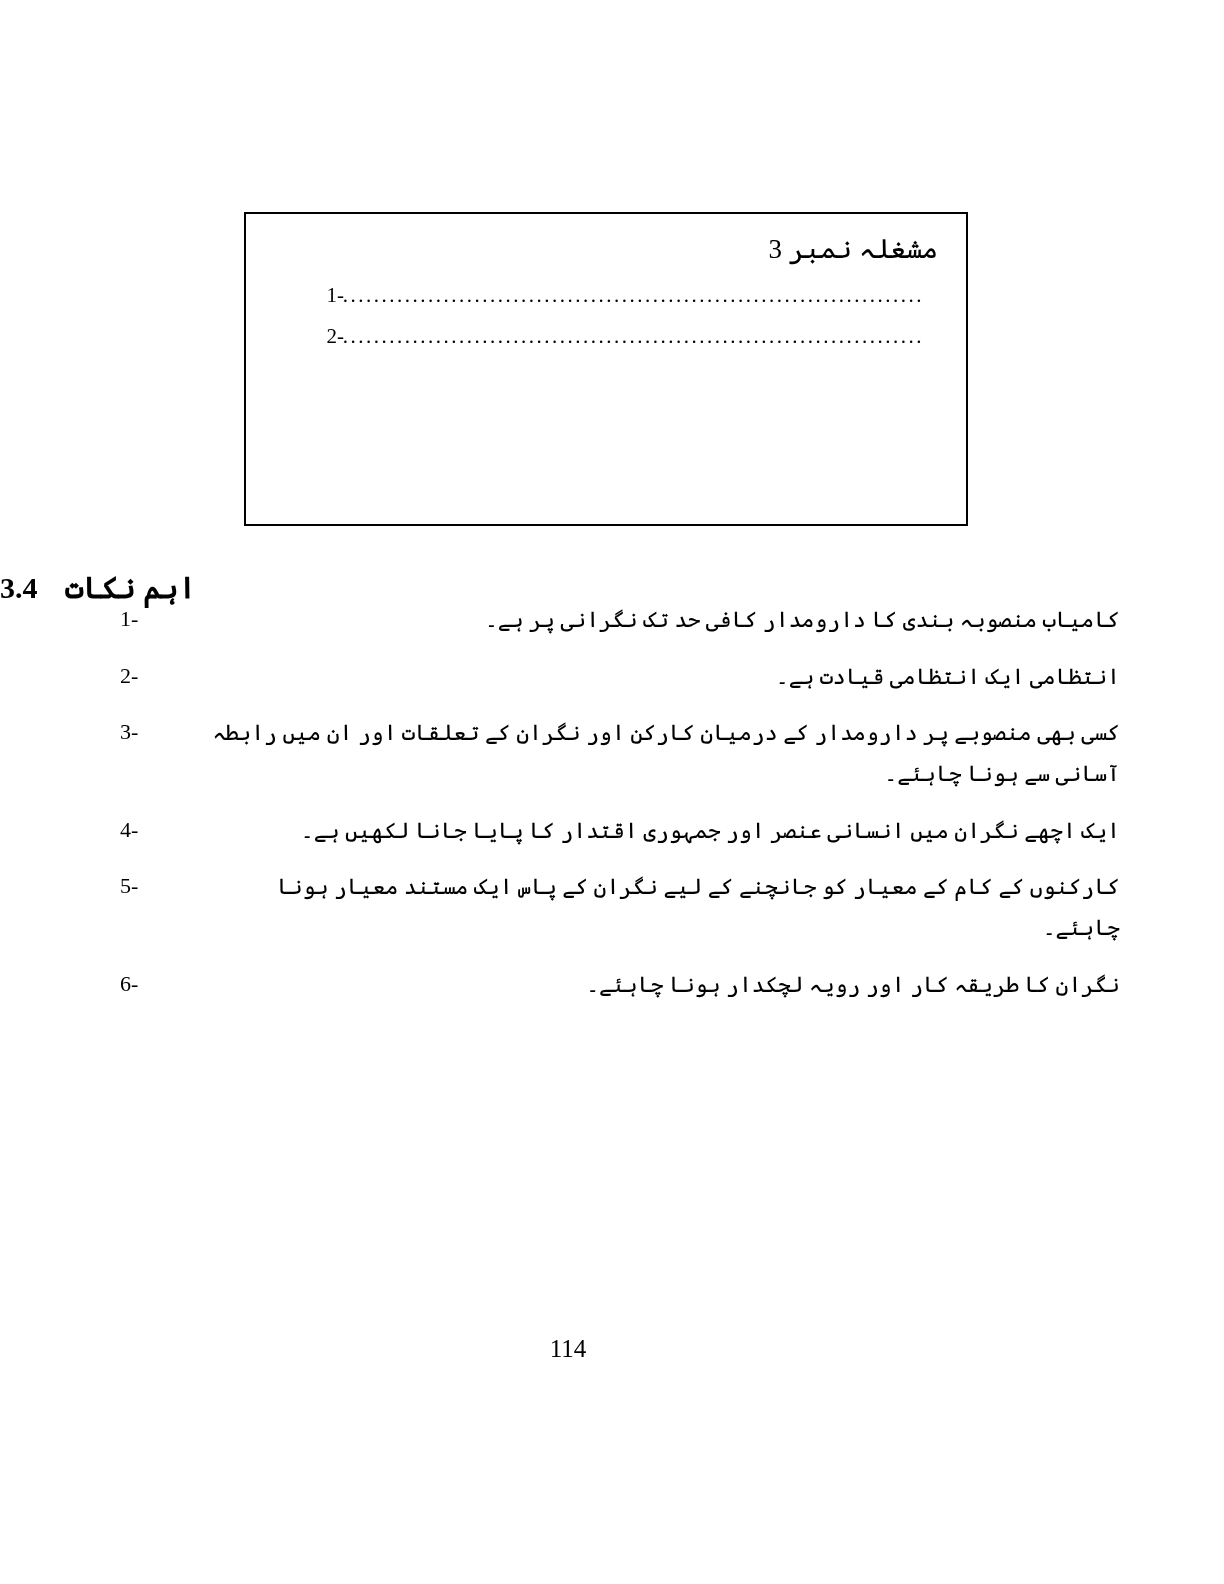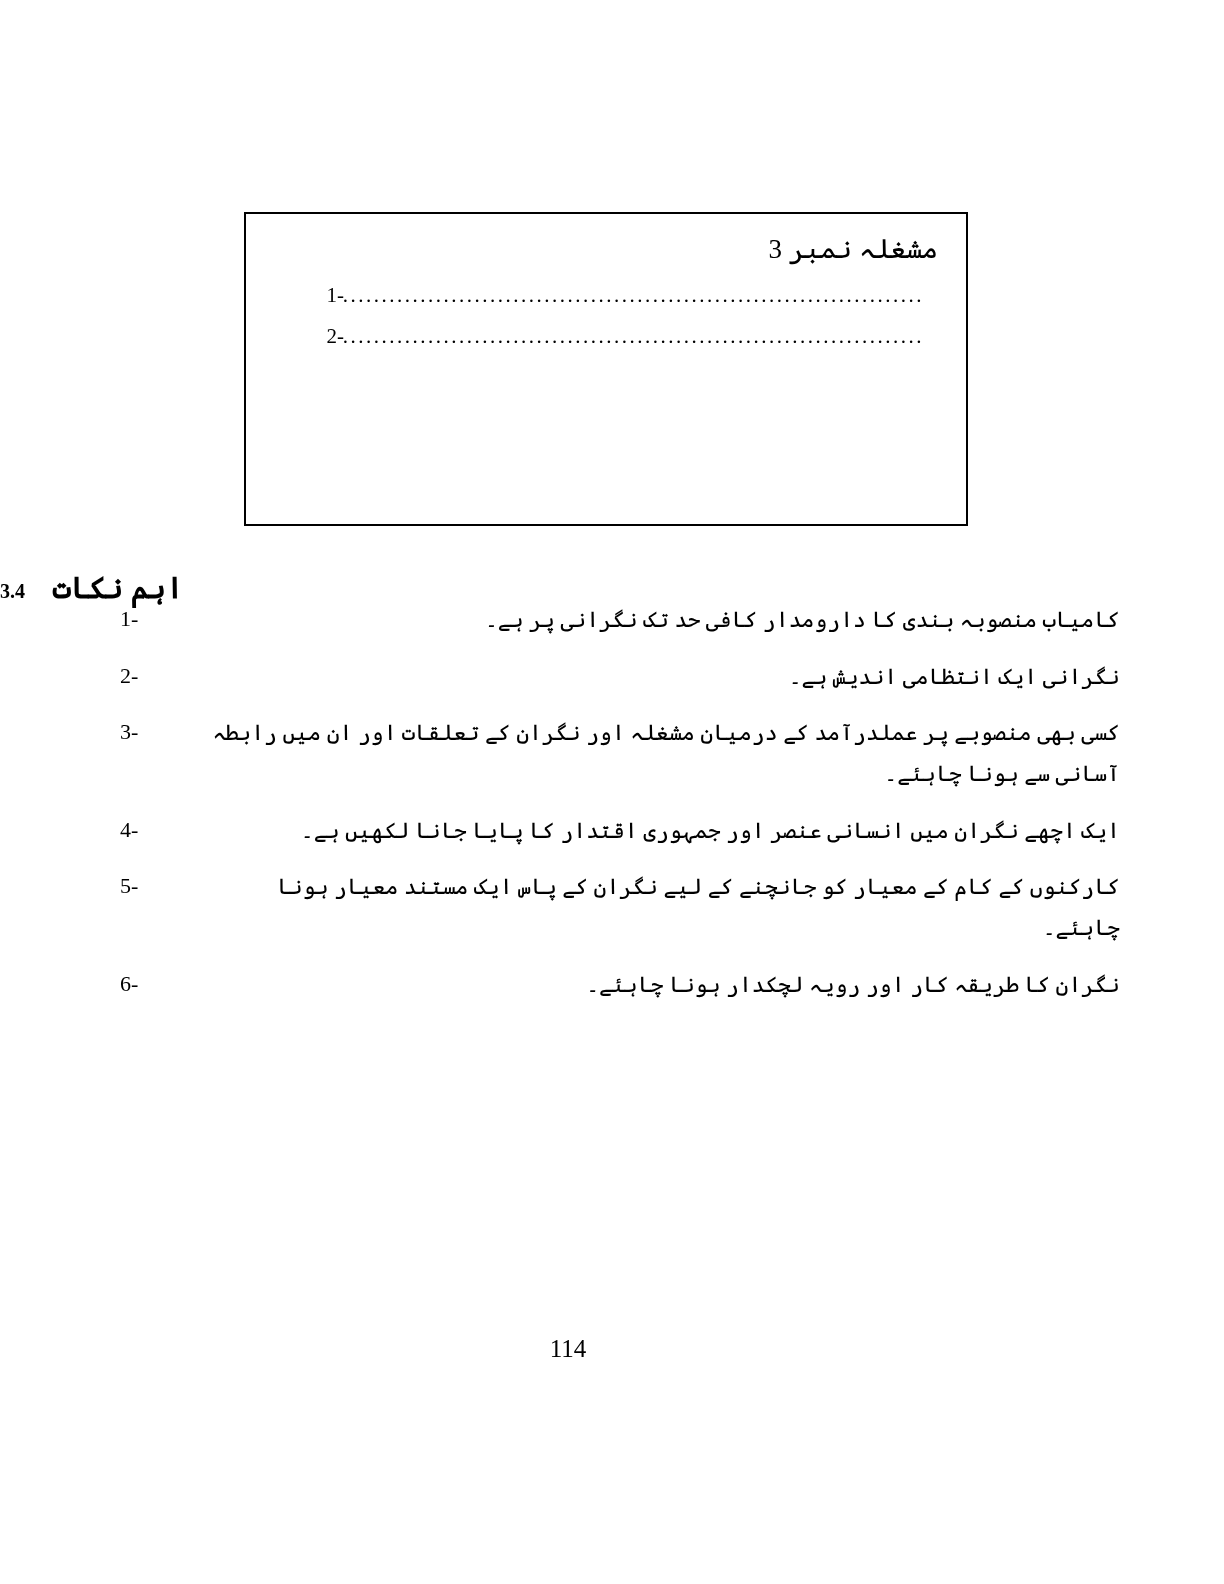--- a/index.html
+++ b/index.html
@@ -99,21 +99,21 @@
     justify-content: flex-end;
     align-items: baseline;
     gap: 28px;
     padding-right: 0;
   }
   .section-heading .sec-title {
     font-size: 30px;
     margin-top: 28px;
   }
   .section-heading .sec-num {
-    font-size: 20px;
+    font-size: 30px;
     direction: ltr;
     unicode-bidi: embed;
   }
 
   
   .points-list {
     position: absolute;
     top: 600px;
     left: 120px;
     width: 1000px;
@@ -182,26 +182,26 @@
 
   <div class="points-list">
 
     <div class="point-row">
       <span class="point-num">1-</span>
       <span class="point-text">کامیاب منصوبہ بندی کا دارومدار کافی حد تک نگرانی پر ہے۔</span>
     </div>
 
     <div class="point-row">
       <span class="point-num">2-</span>
-      <span class="point-text">نگرانی ایک انتظامی اندیش ہے۔</span>
+      <span class="point-text">انتظامی ایک انتظامی قیادت ہے۔</span>
     </div>
 
     <div class="point-row">
       <span class="point-num">3-</span>
-      <span class="point-text">کسی بھی منصوبے پر عملدرآمد کے درمیان مشغلہ اور نگران کے تعلقات اور ان میں رابطہ آسانی سے ہونا چاہئے۔</span>
+      <span class="point-text">کسی بھی منصوبے پر دارومدار کے درمیان کارکن اور نگران کے تعلقات اور ان میں رابطہ آسانی سے ہونا چاہئے۔</span>
     </div>
 
     <div class="point-row">
       <span class="point-num">4-</span>
       <span class="point-text">ایک اچھے نگران میں انسانی عنصر اور جمہوری اقتدار کا پایا جانا لکھیں ہے۔</span>
     </div>
 
     <div class="point-row">
       <span class="point-num">5-</span>
       <span class="point-text">کارکنوں کے کام کے معیار کو جانچنے کے لیے نگران کے پاس ایک مستند معیار ہونا چاہئے۔</span>

